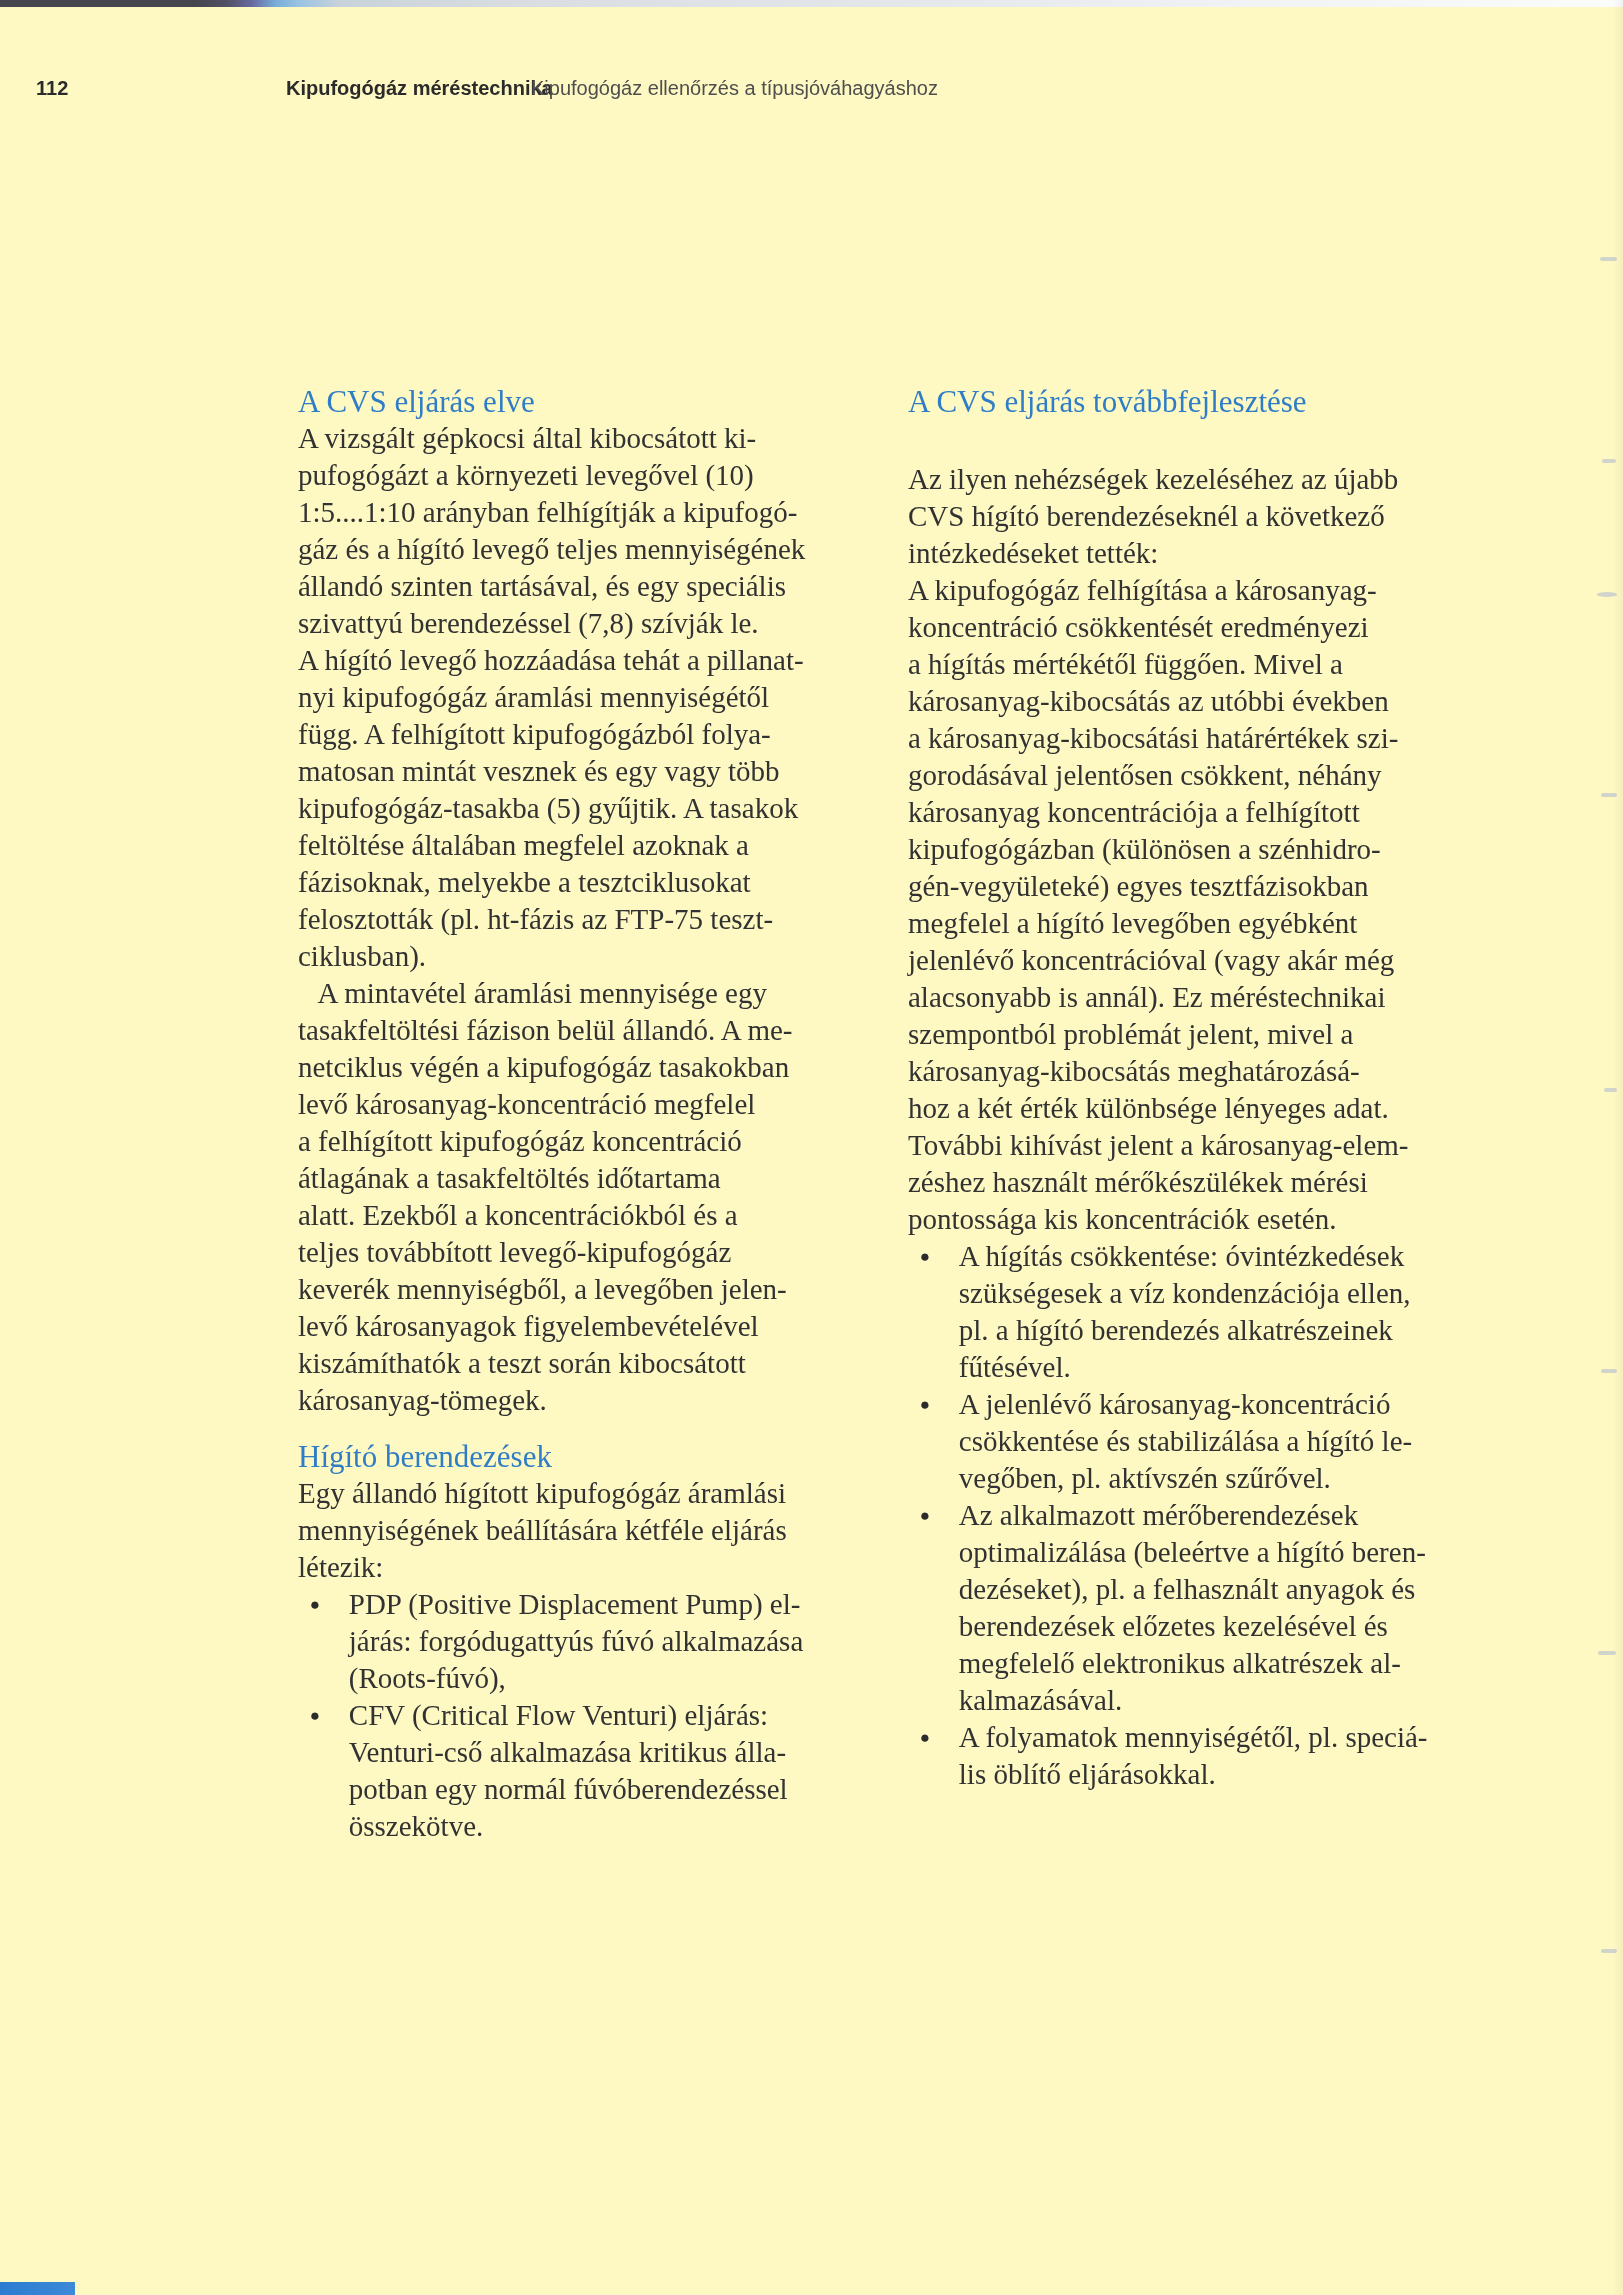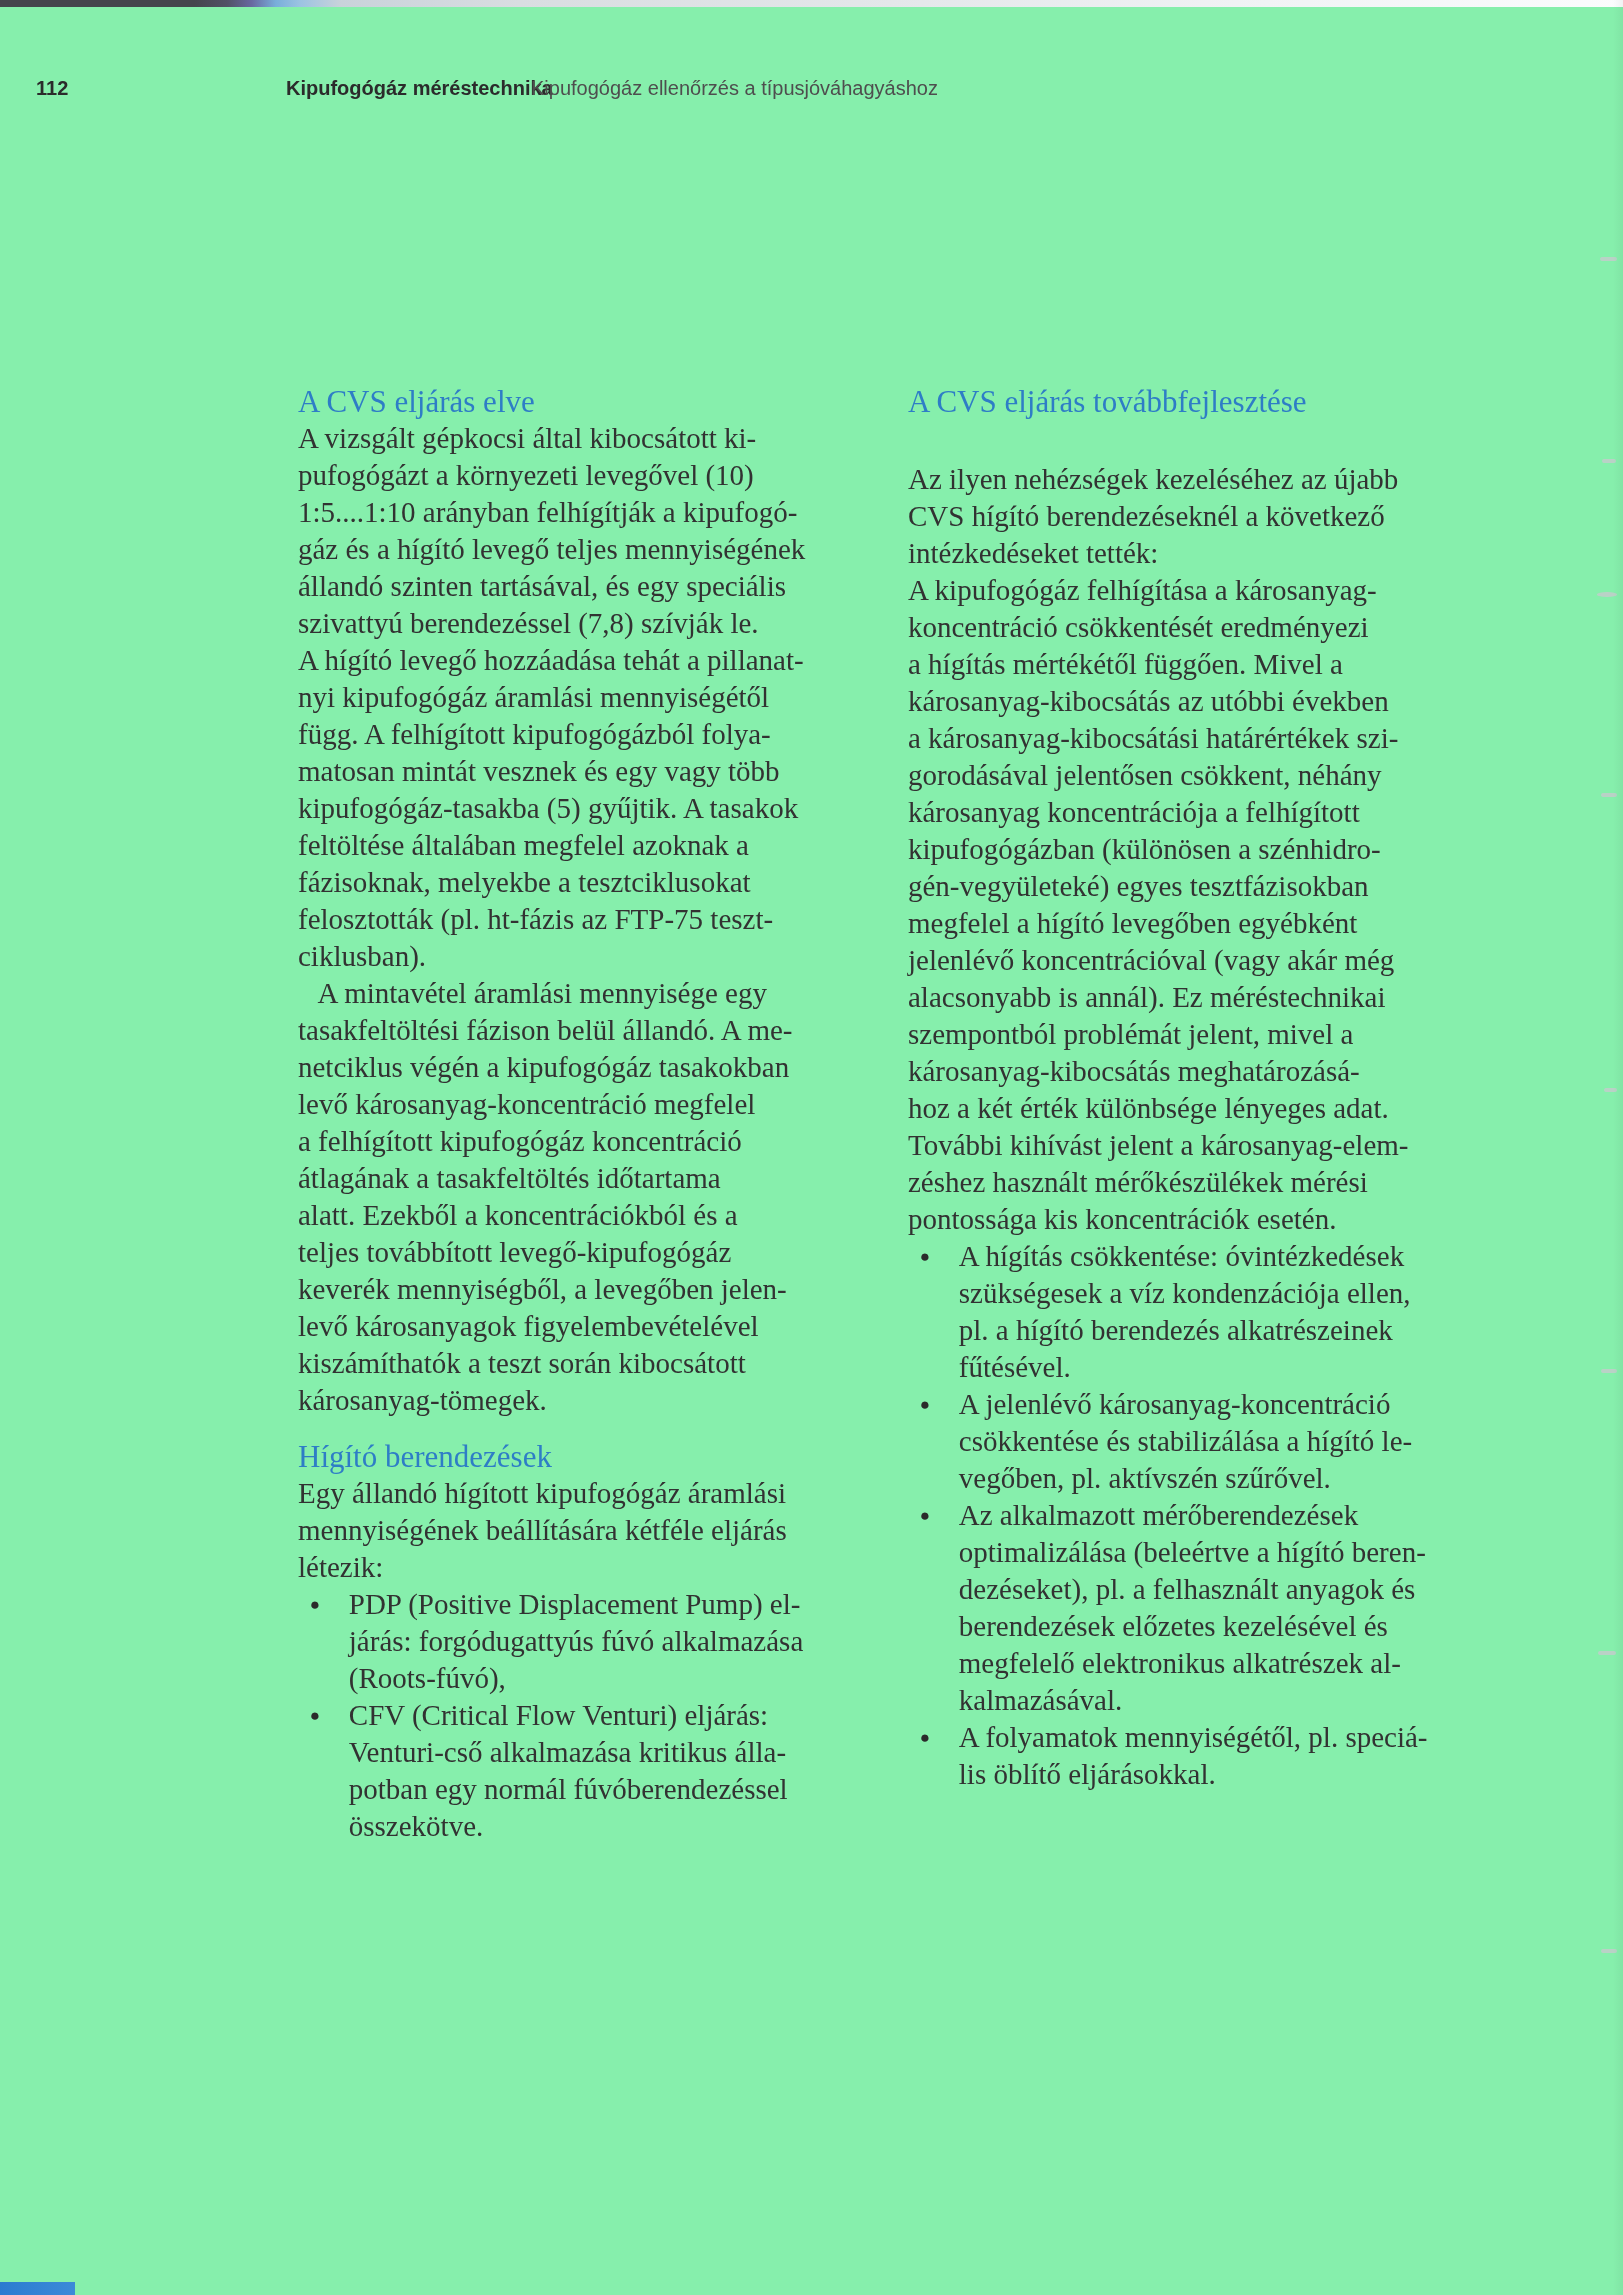--- a/index.html
+++ b/index.html
@@ -1,20 +1,20 @@
 <!DOCTYPE html>
 <html lang="hu" style="font-size:10.5px"><head>
 <meta charset="utf-8">
 <style>
   html,body{margin:0;padding:0;background:#dcdcdc;}
   .page{
     position:relative;
     width:1623px;height:2295px;
     margin:0 auto;
-    background:#86efac;
+    background:#fef9c3;
     font-family:"Liberation Serif", serif;
     color:#323232;
     overflow:hidden;
   }
   
   .topbar{
     position:absolute;top:0;left:0;width:100%;height:7.2px;
     background:linear-gradient(90deg,
       #45454d 0%, #45454d 12%, #515166 14%, #6868a0 15.5%,
       #79aeda 17%, #9cc3e2 18.5%, #c9d2da 21%, #d9dde1 32%,

